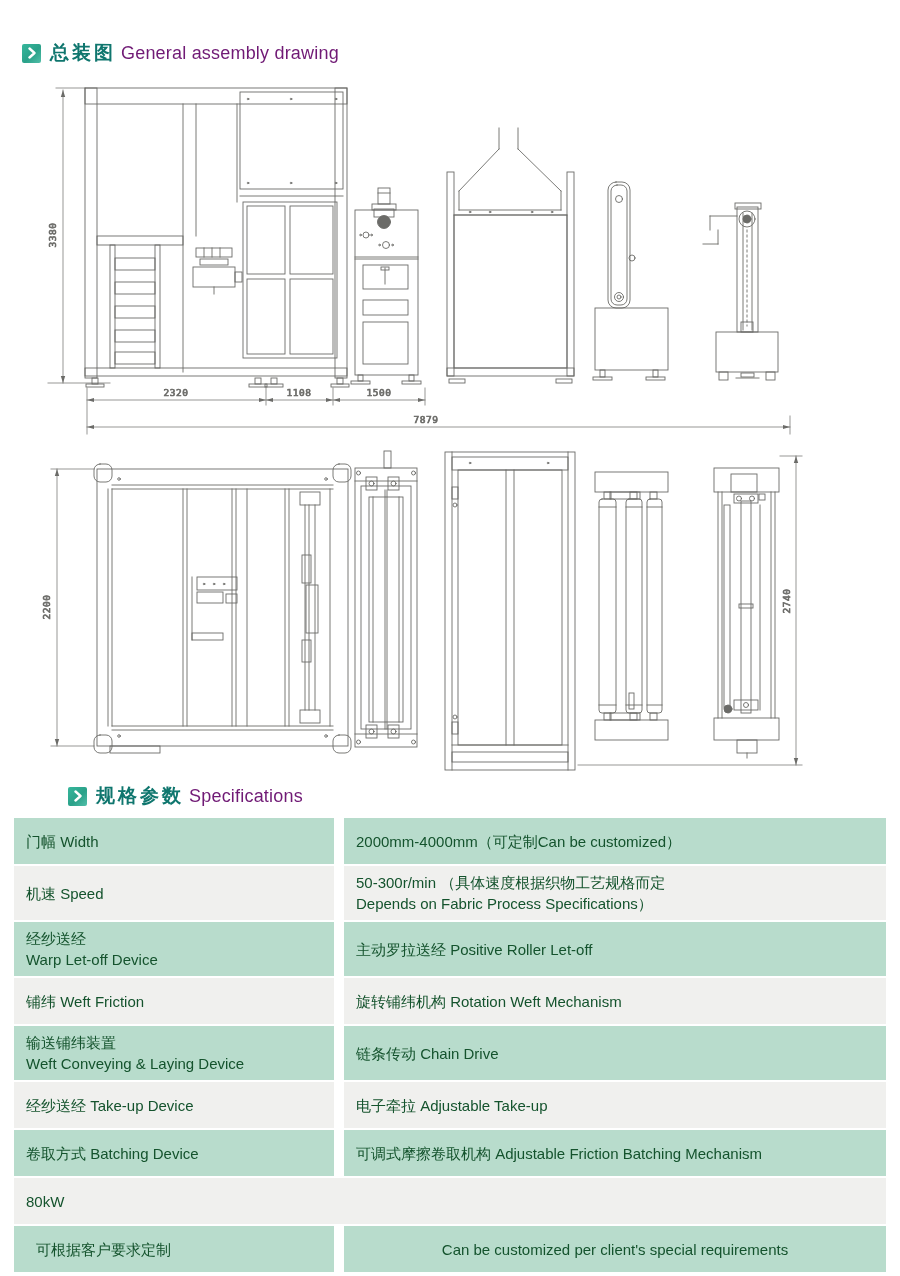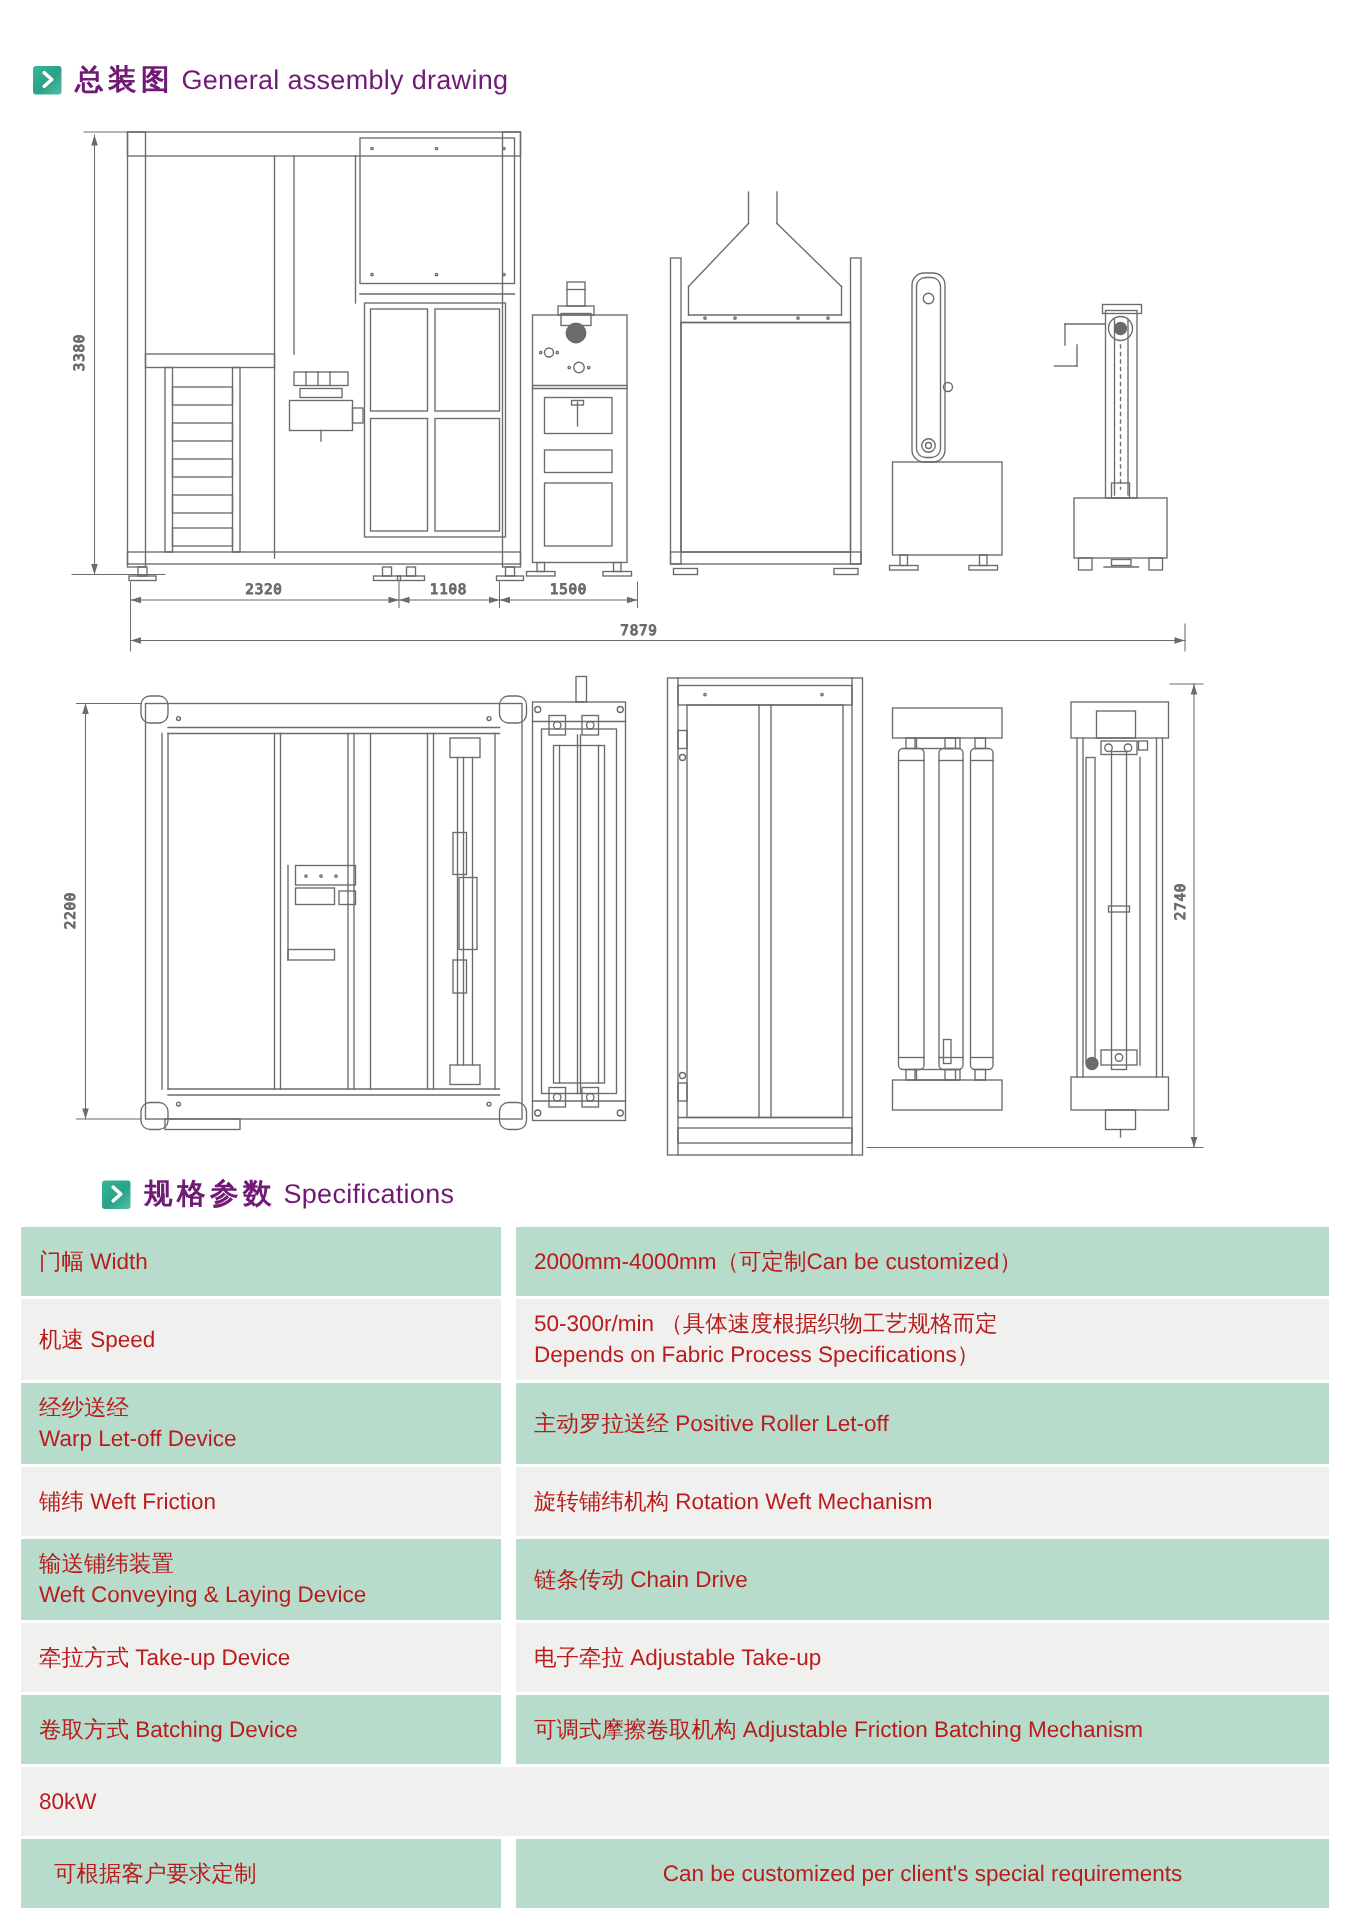--- a/index.html
+++ b/index.html
@@ -11,34 +11,34 @@
   }
   *{margin:0;padding:0;box-sizing:border-box;}
   html,body{background:#ffffff;}
   body{font-family:"Liberation Sans","DejaVu Sans",sans-serif;color:var(--ink);}
   .page{position:relative;width:900px;height:1276px;background:#fff;overflow:hidden;}
 
   .section-header{position:absolute;left:22px;display:flex;align-items:center;height:26px;}
   .hdr-icon{width:19px;height:19px;border-radius:2px;
     background:linear-gradient(135deg,#36b79c 0%,#2aa189 55%,#52bfa9 100%);
     display:flex;align-items:center;justify-content:center;margin-right:9px;flex:0 0 auto;}
-  .hdr-zh{font-size:19px;font-weight:bold;color:#701a75;letter-spacing:3px;}
+  .hdr-zh{font-size:19px;font-weight:bold;color:#0f766e;letter-spacing:3px;}
   .hdr-en{font-size:18px;color:#701a75;margin-left:5px;letter-spacing:0.2px;}
   #assembly-header{top:40px;}
   #specs-header{top:783px;padding-left:46px;}
 
   .drawing{position:absolute;left:0;top:78px;color:var(--line);}
   .drawing text{font-family:"DejaVu Sans Mono","Liberation Mono",monospace;font-size:9.5px;fill:currentColor;letter-spacing:0.5px;}
 
   .spec-table{position:absolute;left:14px;top:818px;width:872px;}
   .row{display:flex;margin-bottom:2px;}
   .row.green .cell{background:var(--green);}
   .row.gray .cell{background:var(--gray);}
   .cell{display:flex;align-items:center;min-height:46px;padding:6px 6px 6px 12px;
-        font-size:15px;line-height:21px;color:#b91c1c;white-space:pre-line;}
+        font-size:15px;line-height:21px;color:#14532d;white-space:pre-line;}
   .cell.left{width:320px;margin-right:10px;flex:0 0 auto;}
   .cell.right{flex:1;}
   .cell.right.center{justify-content:center;text-align:center;padding-left:6px;}
   .cell.left.indent{padding-left:22px;}
 </style>
 </head>
 <body>
 
 <div class="page">
 
@@ -405,21 +405,21 @@
       <div class="row gray">
         <div class="cell left">铺纬 Weft  Friction</div>
         <div class="cell right">旋转铺纬机构 Rotation Weft Mechanism</div>
       </div>
       <div class="row green">
         <div class="cell left">输送铺纬装置
 Weft Conveying  &amp; Laying  Device</div>
         <div class="cell right">链条传动 Chain Drive</div>
       </div>
       <div class="row gray">
-        <div class="cell left">牵拉方式 Take-up Device</div>
+        <div class="cell left">经纱送经 Take-up Device</div>
         <div class="cell right">电子牵拉 Adjustable Take-up</div>
       </div>
       <div class="row green">
         <div class="cell left">卷取方式 Batching Device</div>
         <div class="cell right">可调式摩擦卷取机构 Adjustable Friction Batching Mechanism</div>
       </div>
       <div class="row gray">
         <div class="cell right">80kW</div>
       </div>
       <div class="row green">

